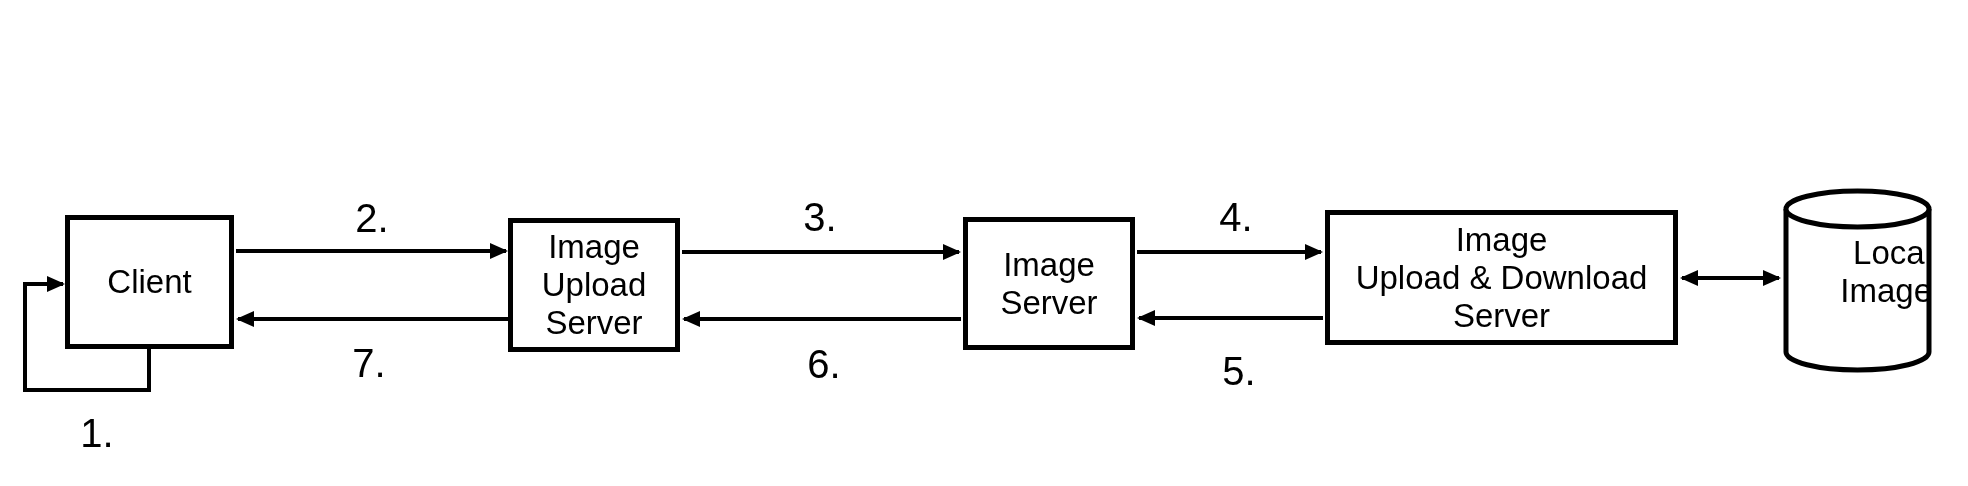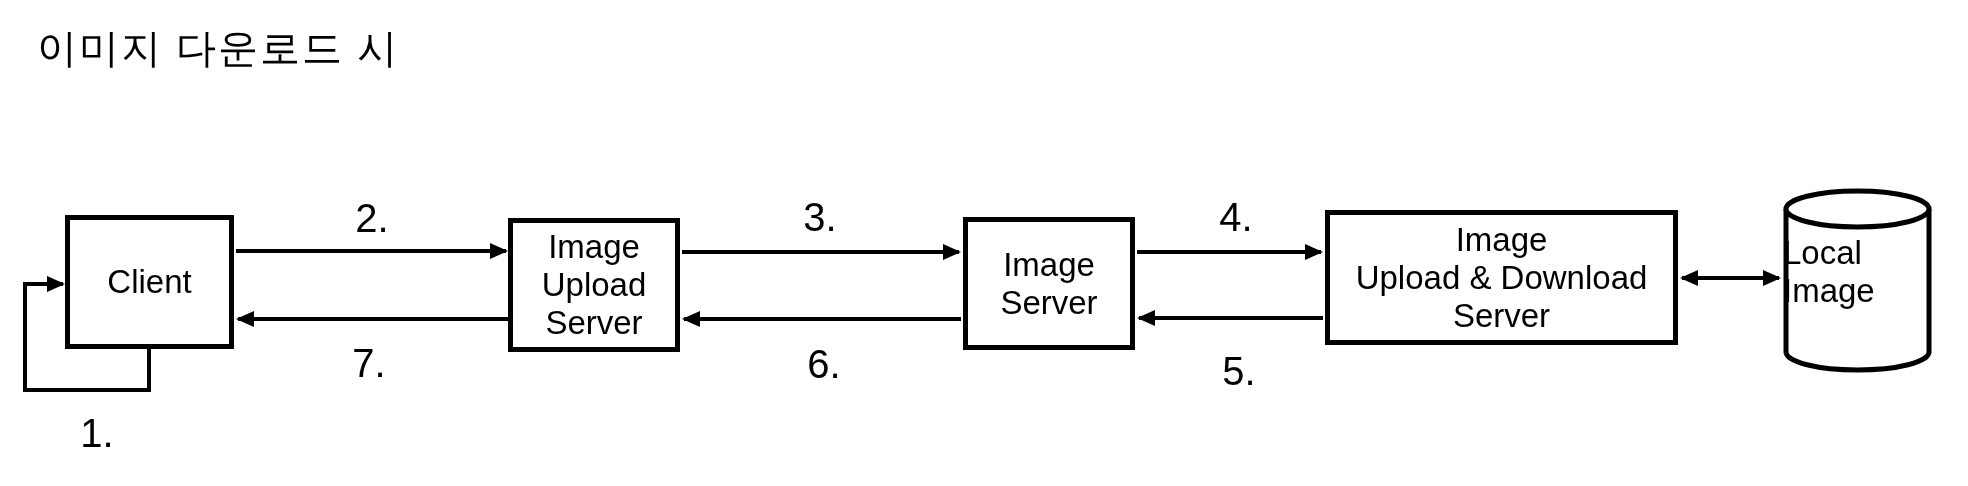--- a/index.html
+++ b/index.html
@@ -58,21 +58,21 @@
     position: absolute;
     left: 1783px; top: 188px;
     width: 149px; height: 185px;
   }
   .cyl svg { position: absolute; left: 0; top: 0; }
   .cyl .shape { stroke: var(--ink); stroke-width: 5; fill: var(--bg); }
   .cyl-text {
     position: absolute;
     left: 0; top: 46px;
     width: 100%;
-    text-align: left;
+    text-align: right;
   }
   .cyl-text .ln {
     display: block;
     font-size: 33px;
     line-height: 38px;
     color: var(--ink);
     white-space: nowrap;
   }
   .step {
     position: absolute;
@@ -87,21 +87,20 @@
   .step-4 { left: 1236px; top: 217px; }
   .step-5 { left: 1239px; top: 371px; }
   .step-6 { left: 824px;  top: 364px; }
   .step-7 { left: 369px;  top: 363px; }
 </style>
 </head>
 <body>
 
 <div class="stage">
 
-  <div class="title">이미지 다운로드 시</div>
 
   <svg class="connectors" width="1968" height="486" viewBox="0 0 1968 486" xmlns="http://www.w3.org/2000/svg">
     <defs>
       <marker id="ah" markerUnits="userSpaceOnUse" markerWidth="18" markerHeight="16" refX="16" refY="8" orient="auto-start-reverse">
         <path class="ah" d="M0,0 L18,8 L0,16 Z"></path>
       </marker>
     </defs>
     <path class="c" d="M149 349 L149 390 L25 390 L25 284 L63 284" marker-end="url(#ah)"></path>
     <line class="c" x1="236" y1="251" x2="506" y2="251" marker-end="url(#ah)"></line>
     <line class="c" x1="682" y1="252" x2="959" y2="252" marker-end="url(#ah)"></line>

